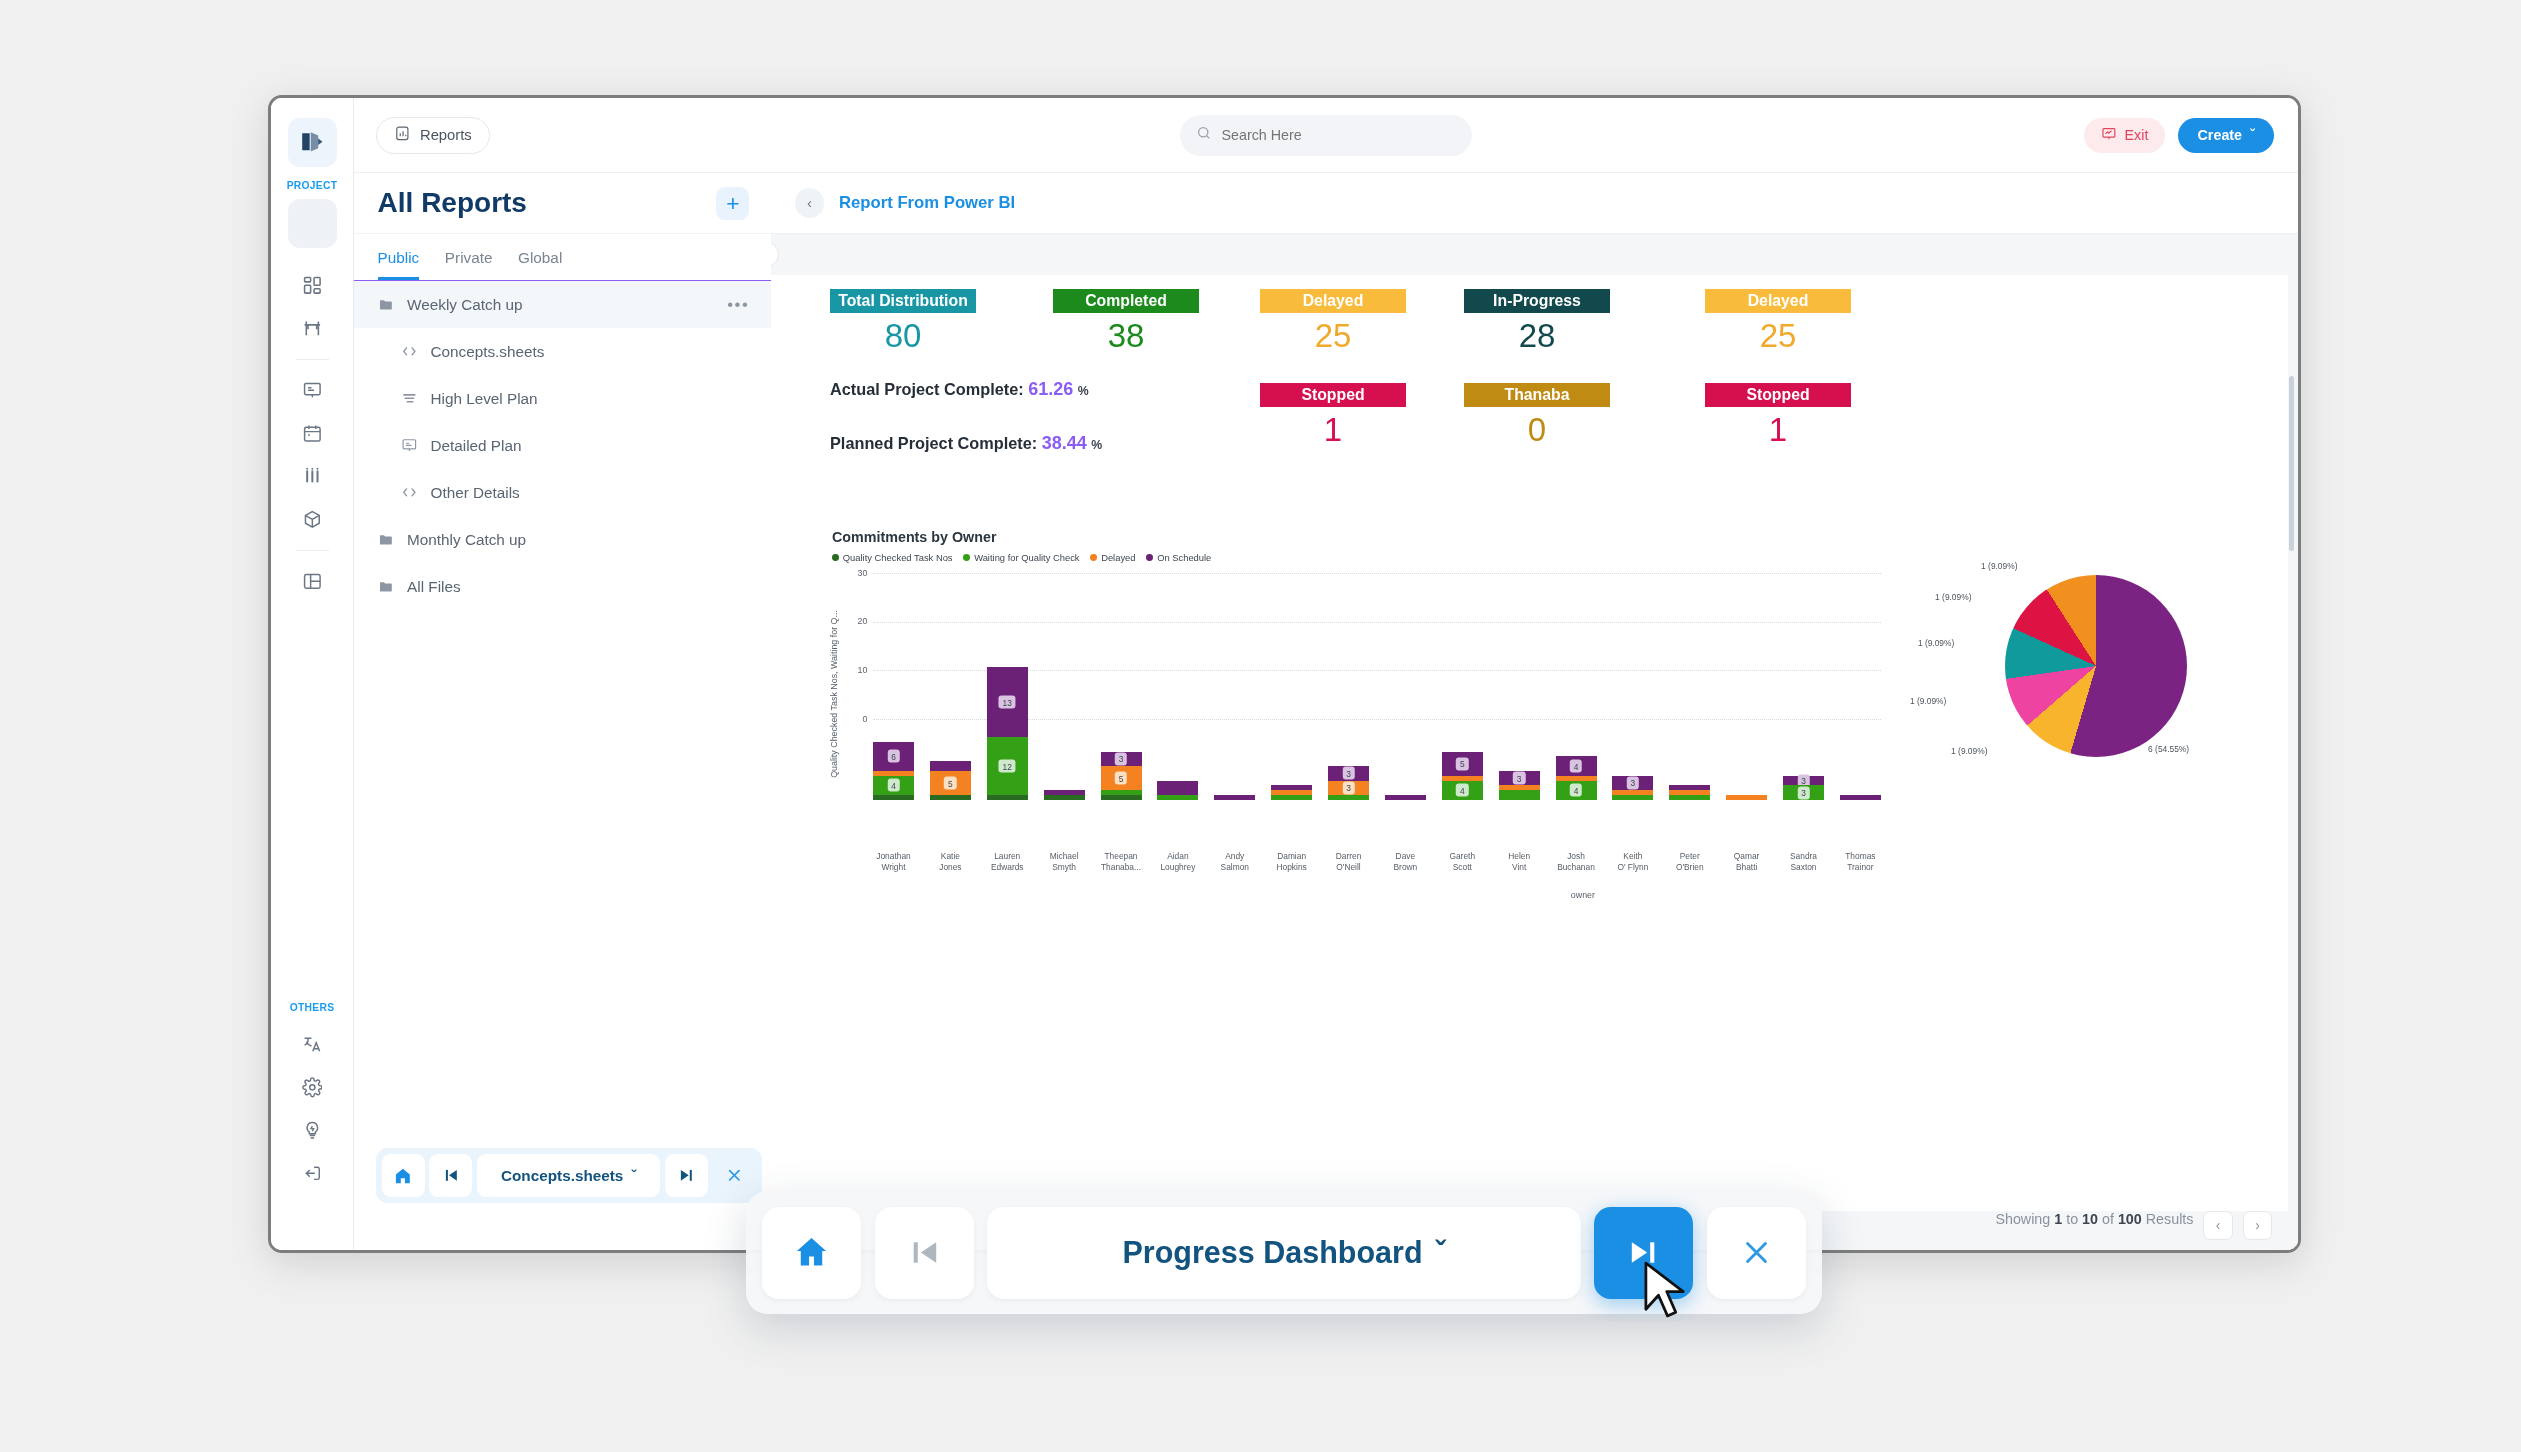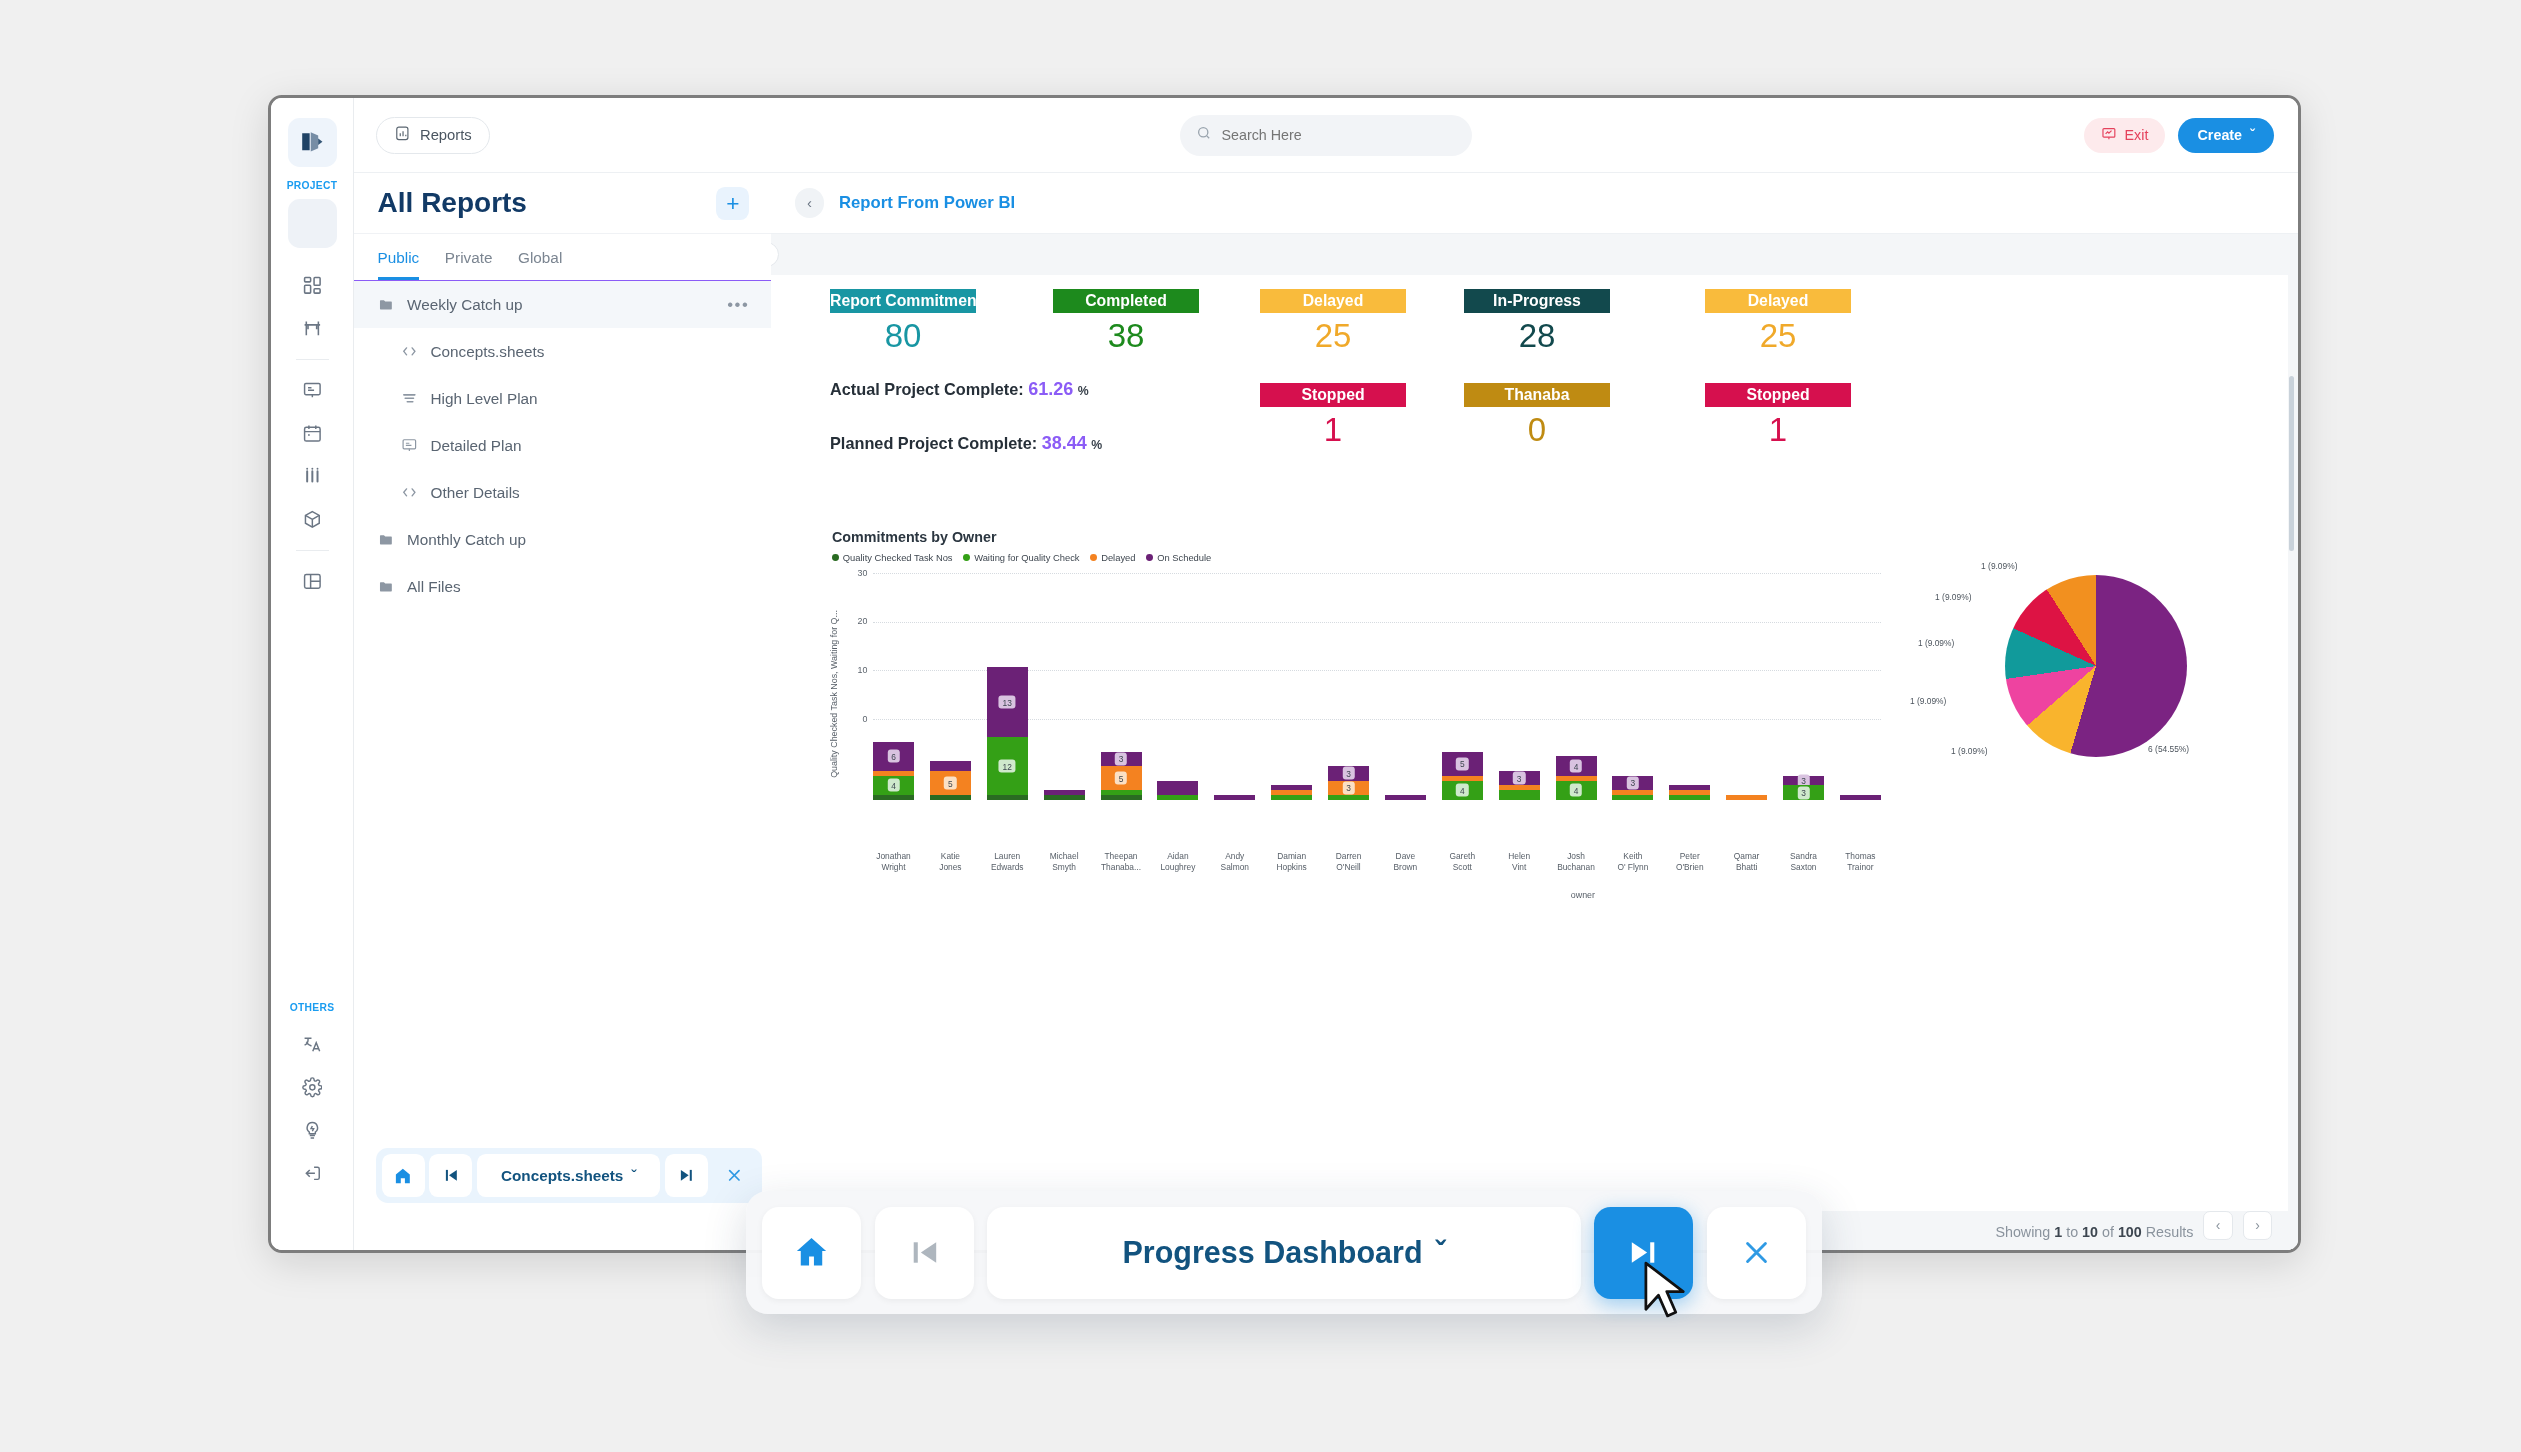--- a/index.html
+++ b/index.html
@@ -247,21 +247,21 @@
   #x-axis-title { position: absolute; right: 286px; top: 317px; font-size: 8.9px; color: #565e67; }
 
   
   #pie-wrap { position: absolute; right: 41px; top: 266px; width: 345px; height: 286px; }
   #pie { position: absolute; left: 103px; top: 34px; width: 182px; height: 182px; border-radius: 50%; }
   .pie-lbl { position: absolute; font-size: 8.4px; color: #4c545d; white-space: nowrap; }
 
   
   #pagination {
     position: absolute; right: 25.6px; bottom: 9.9px;
-    display: flex; align-items: flex-end; gap: 9.9px;
+    display: flex; align-items: flex-start; gap: 9.9px;
   }
   #pg-text { font-size: 14.3px; color: #8a939d; }
   #pg-text b { color: #3d4650; font-weight: bold; }
   .pg-btn {
     width: 29.6px; height: 29.6px; border-radius: 6.9px;
     border: 1px solid #e4e8ec; background: #fff;
     display: flex; align-items: center; justify-content: center;
     color: #8a939d; font-size: 13.8px; cursor: pointer;
   }
 
@@ -534,21 +534,21 @@
     </div>
 
     <div id="viewer">
       <div id="close-tab">×</div>
       <div id="v-scroll"></div>
 
       <div id="report-canvas">
 
         <div id="kpi-band">
           <div class="kpi" style="left:59px;top:13.8px;width:146px">
-            <span class="kpi-label" style="background:#1896a3">Report Commitments</span>
+            <span class="kpi-label" style="background:#1896a3">Total Distribution</span>
             <span class="kpi-value" style="color:#1896a3">80</span>
           </div>
           <div class="kpi" style="left:282px;top:13.8px;width:146px">
             <span class="kpi-label" style="background:#1d8a1d">Completed</span>
             <span class="kpi-value" style="color:#1d8a1d">38</span>
           </div>
           <div class="kpi" style="left:489px;top:13.8px;width:146px">
             <span class="kpi-label" style="background:#f9bb3c">Delayed</span>
             <span class="kpi-value" style="color:#f0a92a">25</span>
           </div>

